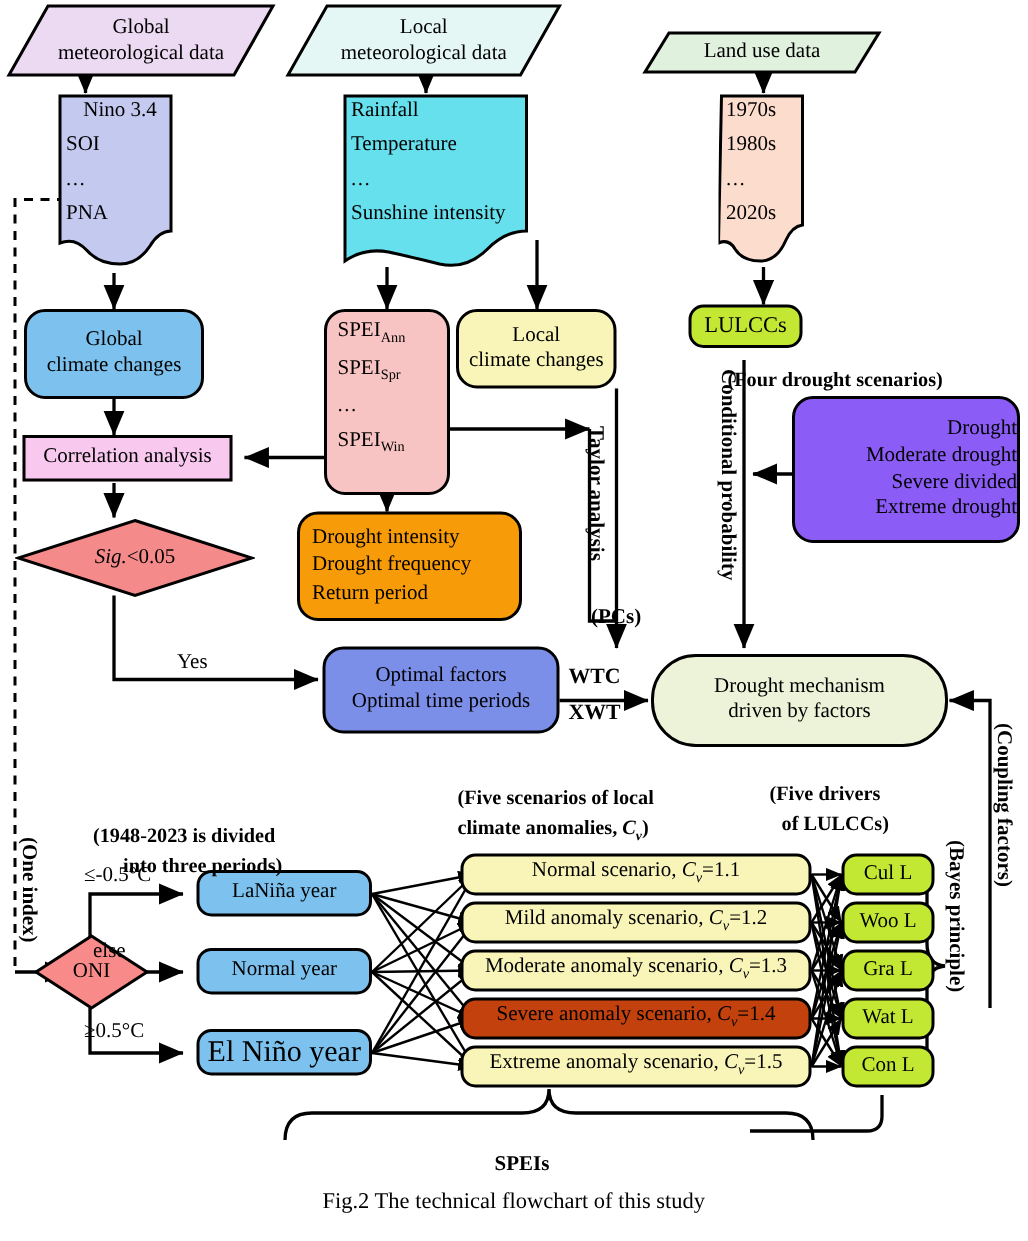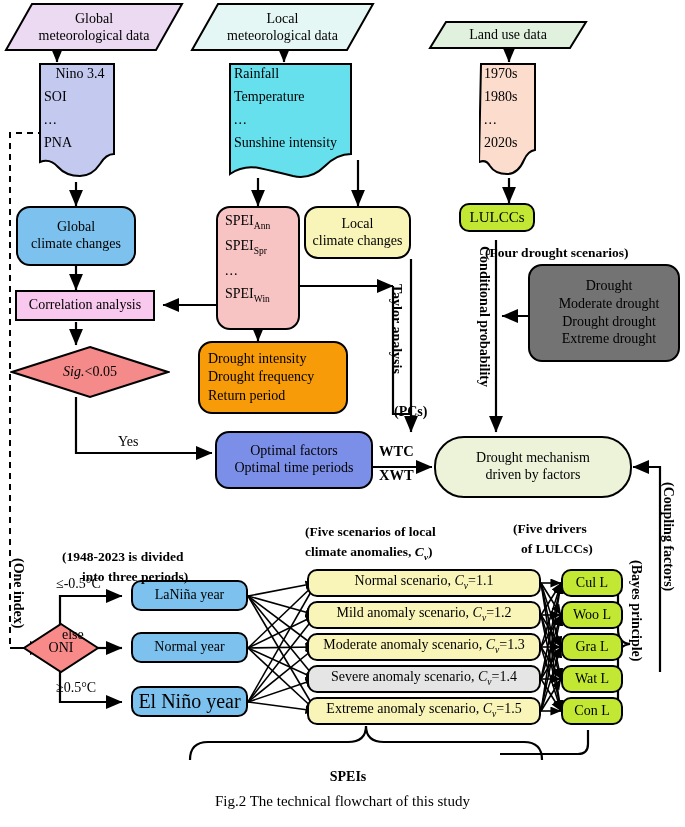--- a/index.html
+++ b/index.html
@@ -274,25 +274,25 @@
     <span style="margin-bottom:2px;">Drought intensity</span>
     <span style="margin-bottom:2px;">Drought frequency</span>
     <span>Return period</span>
   </div>
 
   <div class="node rr-lg" style="left:215px;top:431px;width:158px;height:58px;background:#7b8fe8;font-size:14px;">
     <span>Optimal factors</span>
     <span>Optimal time periods</span>
   </div>
 
-  <div class="node rr-lg" style="left:528px;top:264px;width:152px;height:98px;background:#737373;font-size:14px;
-              align-items:center;padding-left:10px;">
+  <div class="node rr-lg" style="left:528px;top:264px;width:152px;height:98px;background:#8b5cf6;font-size:14px;
+              align-items:flex-end;padding-left:10px;">
     <span style="margin-bottom:1px;">Drought</span>
     <span style="margin-bottom:1px;">Moderate drought</span>
-    <span style="margin-bottom:1px;">Drought drought</span>
+    <span style="margin-bottom:1px;">Severe divided</span>
     <span>Extreme drought</span>
   </div>
 
   <div class="node stad" style="left:434px;top:436px;width:198px;height:62px;background:#edf3d8;font-size:14px;">
     <span>Drought mechanism</span>
     <span>driven by factors</span>
   </div>
 
   <div class="lbl bold" style="left:485px;top:245px;font-size:13.5px;">(Four drought scenarios)</div>
 
@@ -355,21 +355,21 @@
   <div class="node rr" style="left:307px;top:601px;width:234px;height:28px;background:#f9f5b9;font-size:14px;">
     <span>
       <span>Mild anomaly scenario</span>, <span class="it">C</span><sub class="it">v</sub>=<span>1.2</span>
     </span>
   </div>
   <div class="node rr" style="left:307px;top:633px;width:234px;height:28px;background:#f9f5b9;font-size:14px;">
     <span>
       <span>Moderate anomaly scenario</span>, <span class="it">C</span><sub class="it">v</sub>=<span>1.3</span>
     </span>
   </div>
-  <div class="node rr" style="left:307px;top:665px;width:234px;height:28px;background:#e5e5e5;font-size:14px;">
+  <div class="node rr" style="left:307px;top:665px;width:234px;height:28px;background:#c2410c;font-size:14px;">
     <span>
       <span>Severe anomaly scenario</span>, <span class="it">C</span><sub class="it">v</sub>=<span>1.4</span>
     </span>
   </div>
   <div class="node rr" style="left:307px;top:697px;width:234px;height:28px;background:#f9f5b9;font-size:14px;">
     <span>
       <span>Extreme anomaly scenario</span>, <span class="it">C</span><sub class="it">v</sub>=<span>1.5</span>
     </span>
   </div>
 

